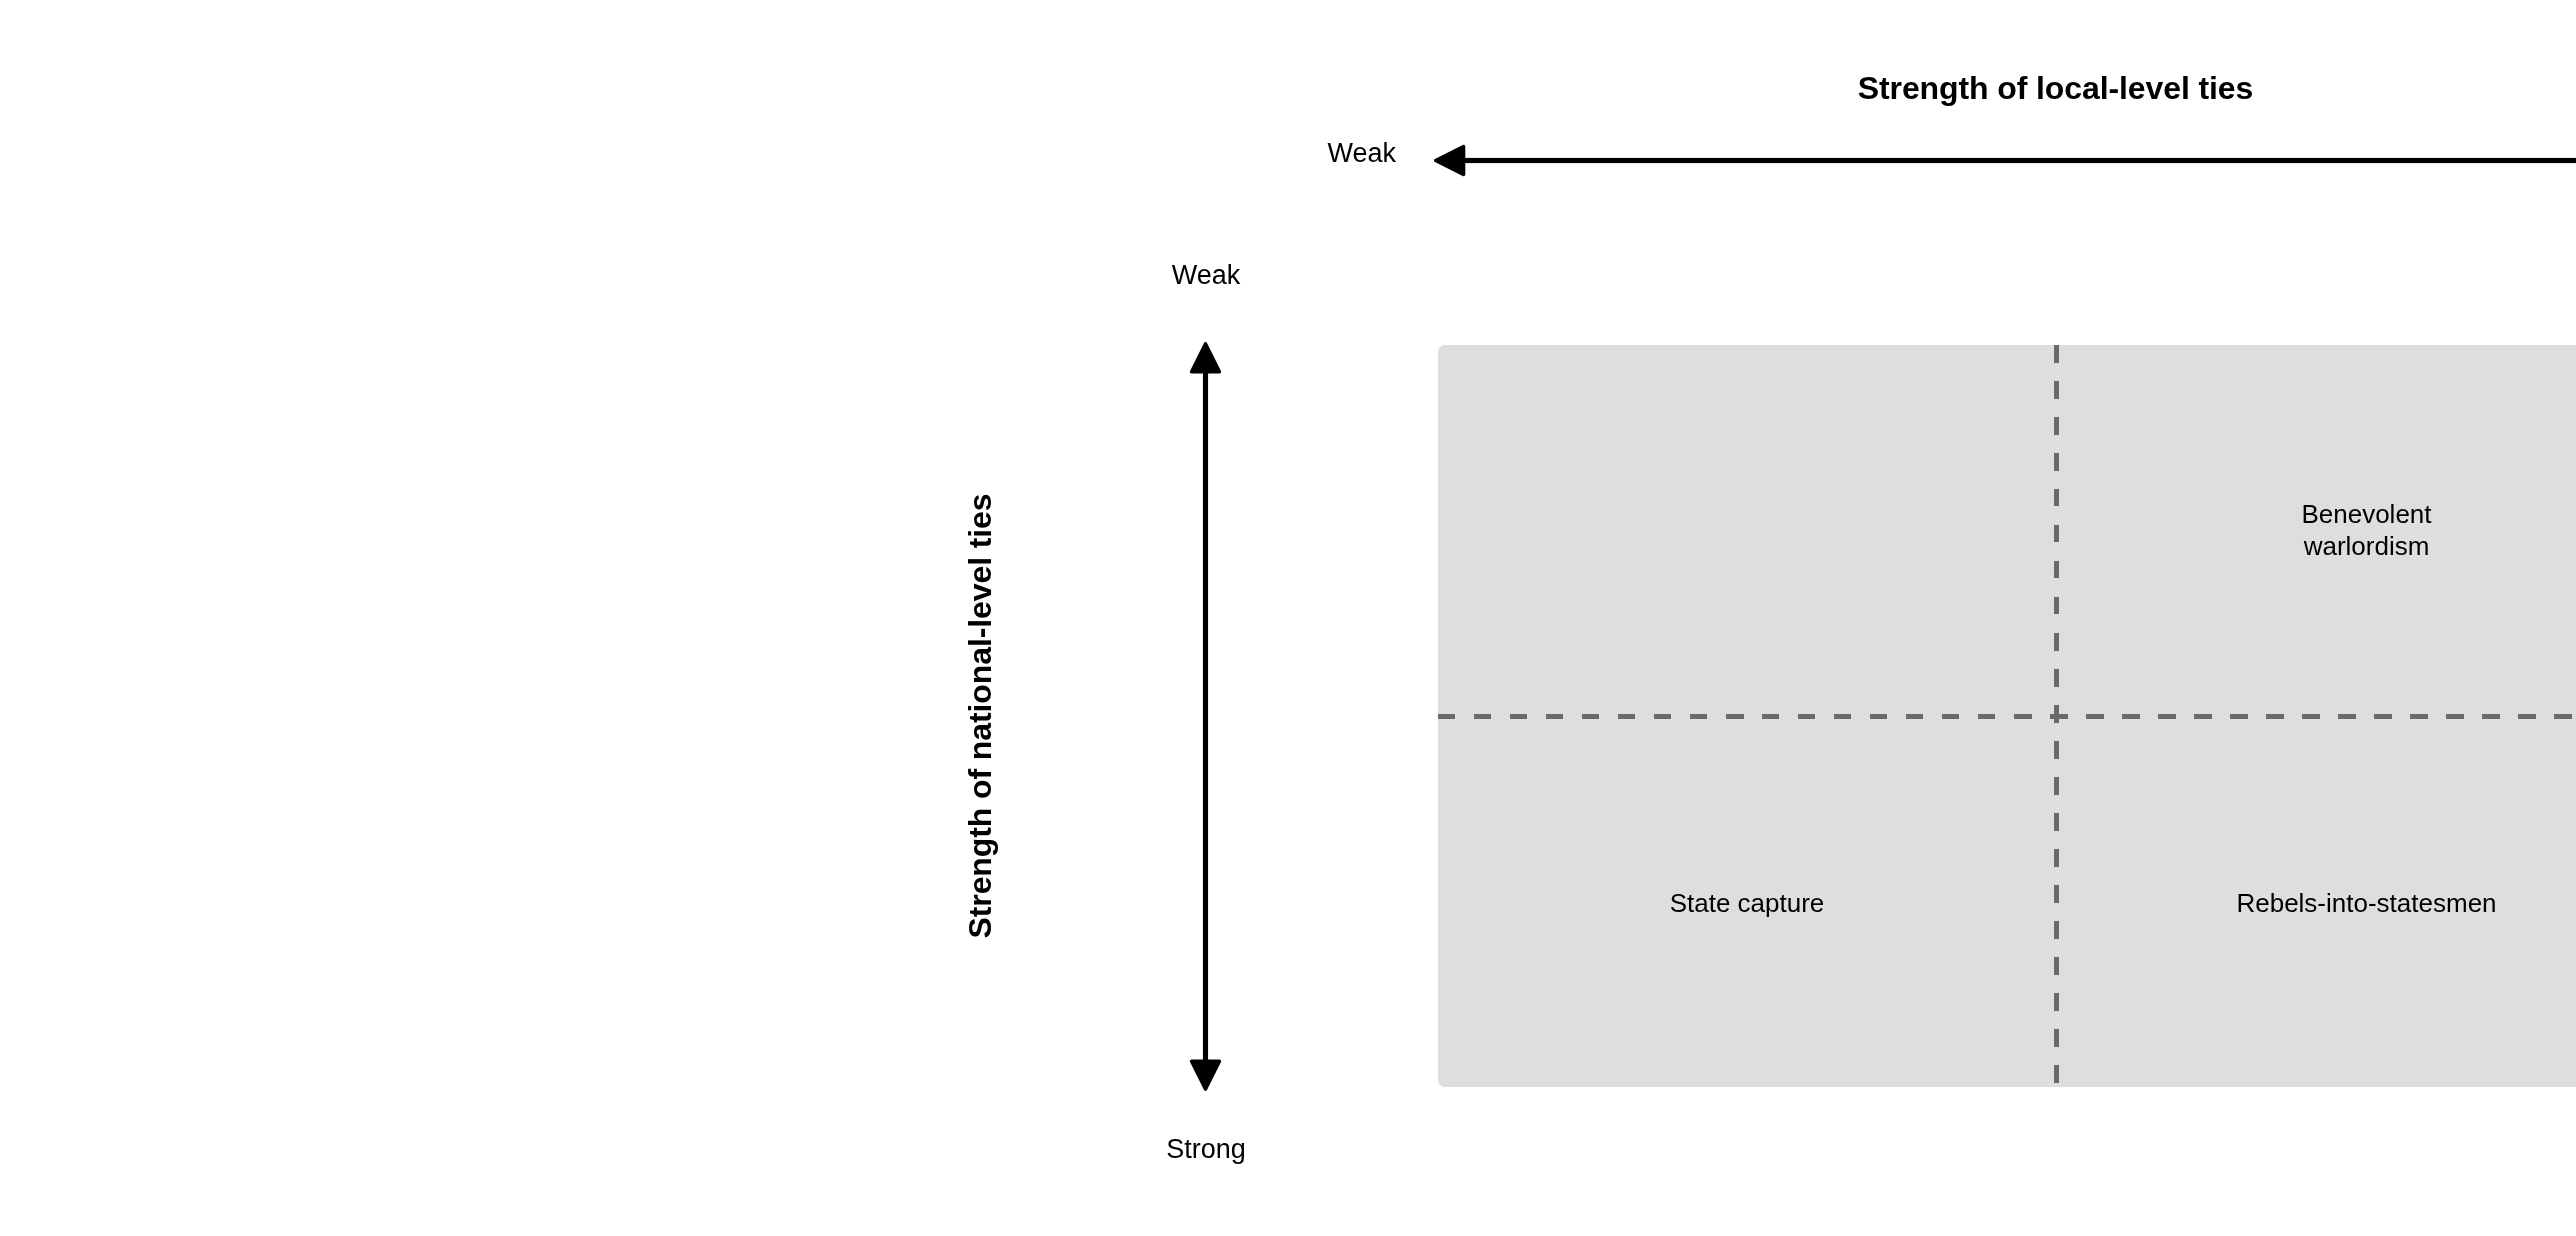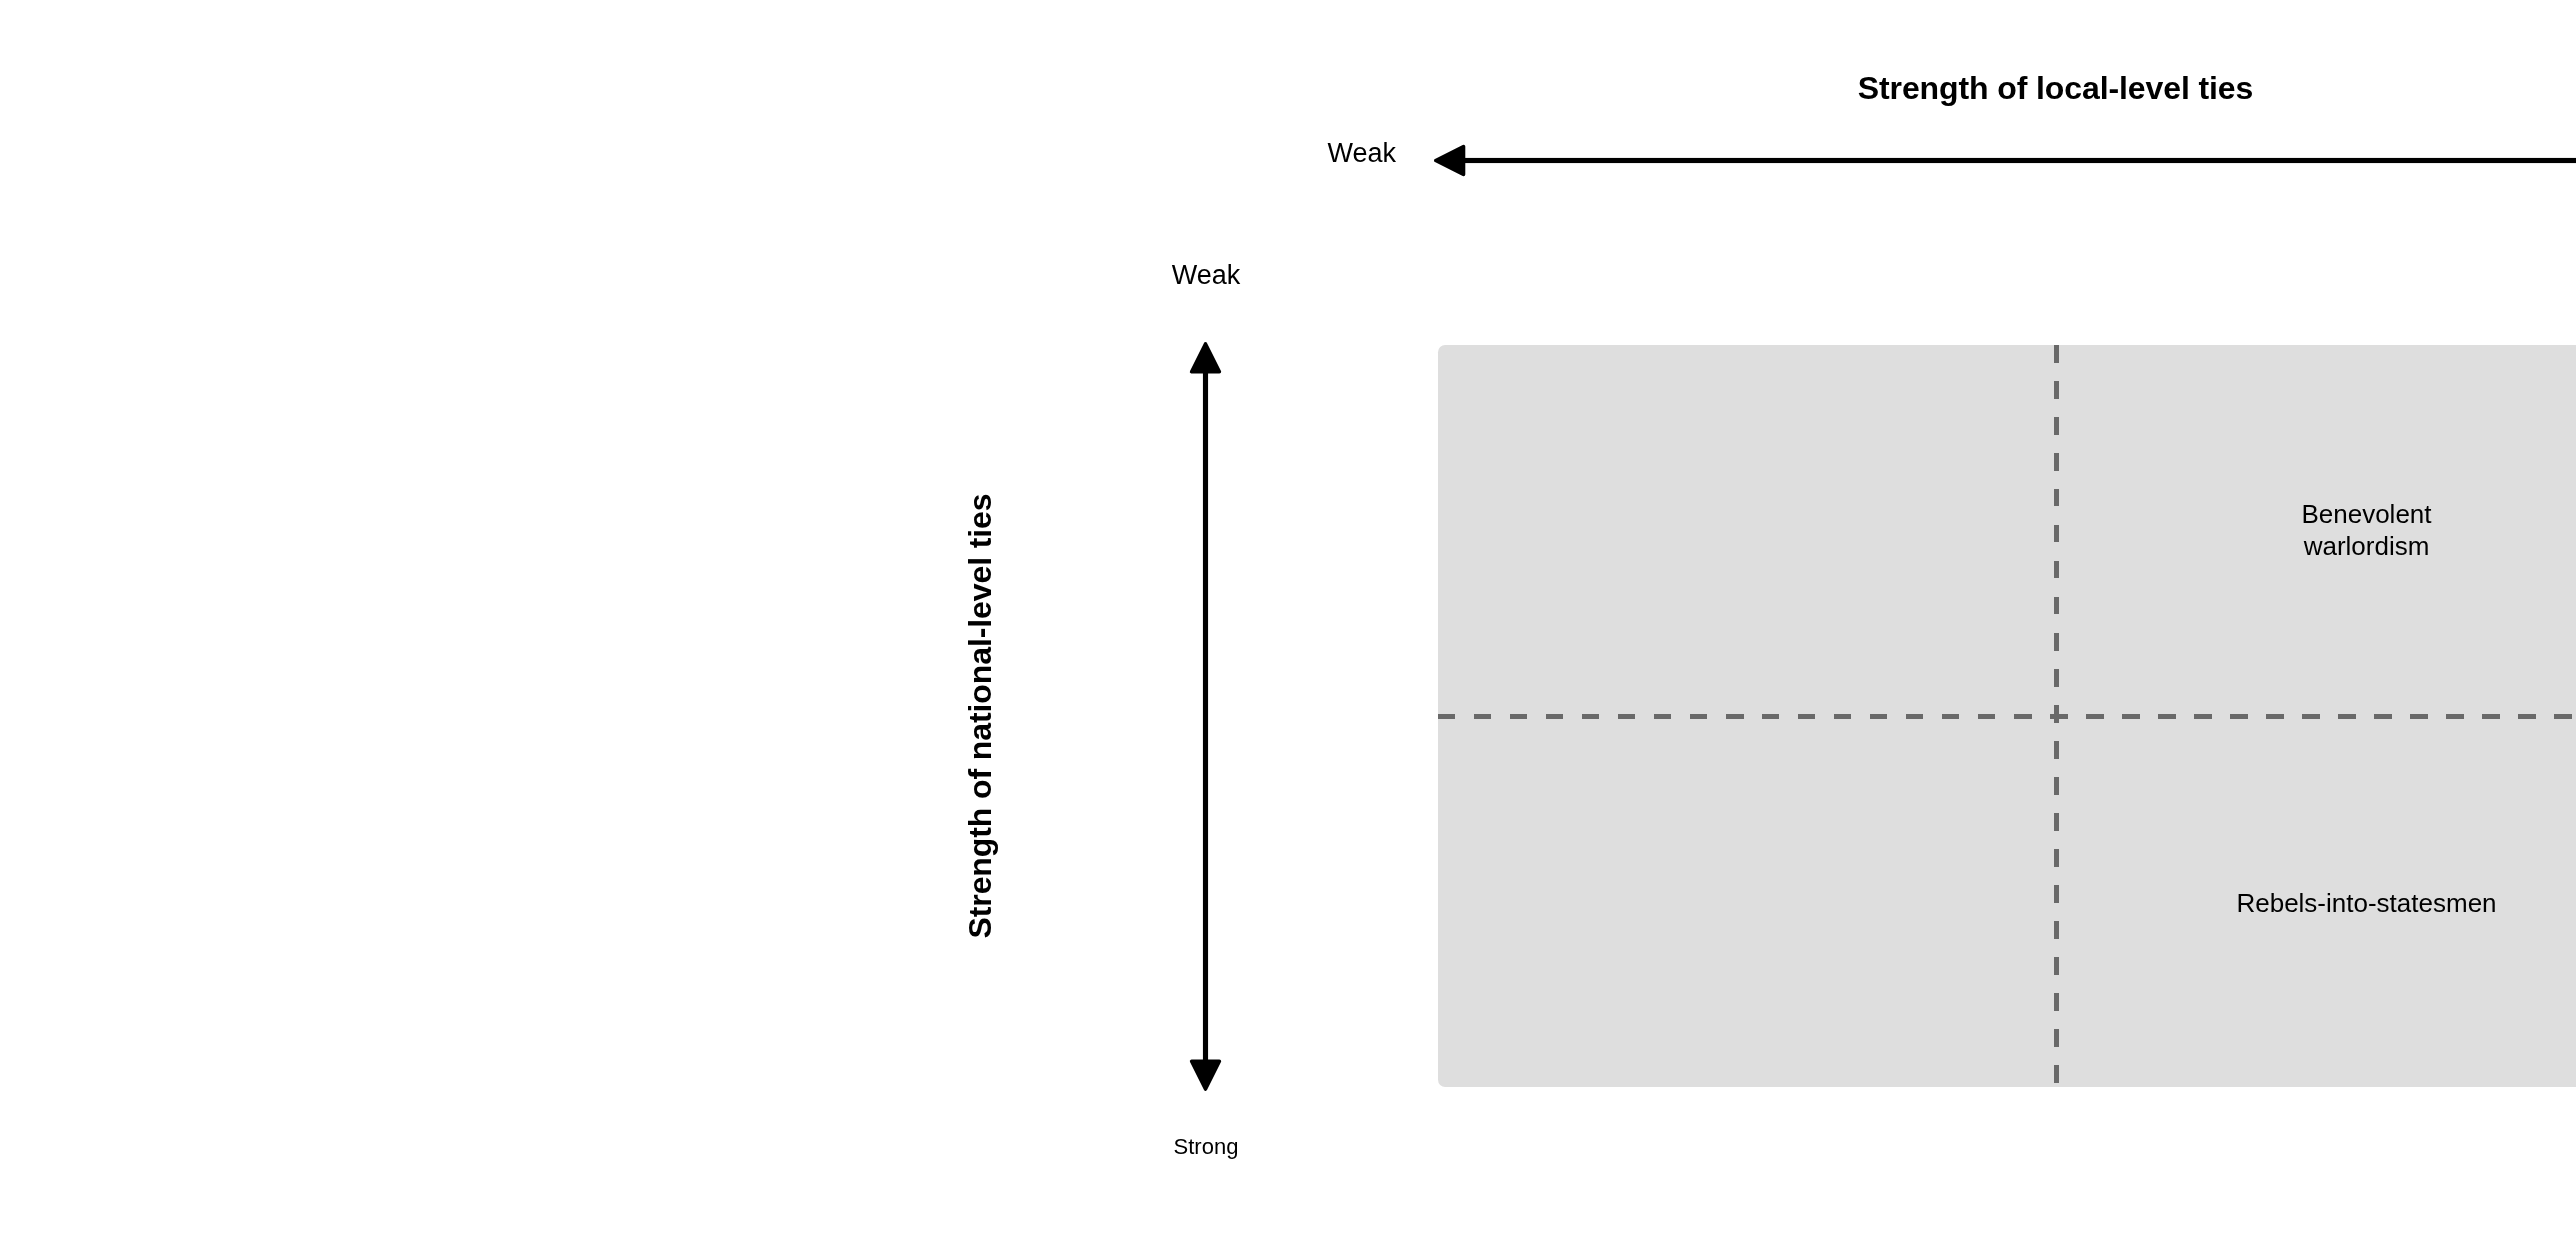--- a/index.html
+++ b/index.html
@@ -86,21 +86,21 @@
     transform: translateX(-50%);
     font-size: 27px;
     line-height: 1;
     white-space: nowrap;
   }
   #y-strong-label {
     position: absolute;
     left: 1206px;
     top: 1136px;
     transform: translateX(-50%);
-    font-size: 22px;
+    font-size: 27px;
     line-height: 1;
     white-space: nowrap;
   }
 
   
   #matrix {
     position: absolute;
     left: 1438px;
     top: 345px;
     width: 1237px;
@@ -193,20 +193,21 @@
       <path d="M 36 1454 L 9 1400 L 63 1400 Z" fill="#000000" stroke="#000000" stroke-width="7" stroke-linejoin="round"></path>
     </svg>
   </div>
 
   <div id="matrix">
 
 
     <div class="quadrant" id="quadrant-top-right">Benevolent
 warlordism</div>
 
+    <div class="quadrant" id="quadrant-bottom-left">State capture</div>
 
     <div class="quadrant" id="quadrant-bottom-right">Rebels-into-statesmen</div>
 
     <div class="divider" id="divider-vertical"></div>
     <div class="divider" id="divider-horizontal"></div>
 
   </div>
 
 </div>
 

